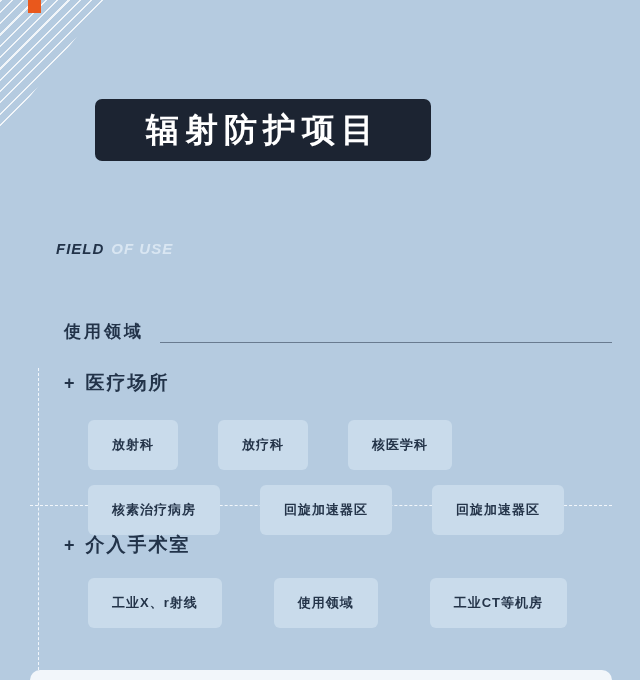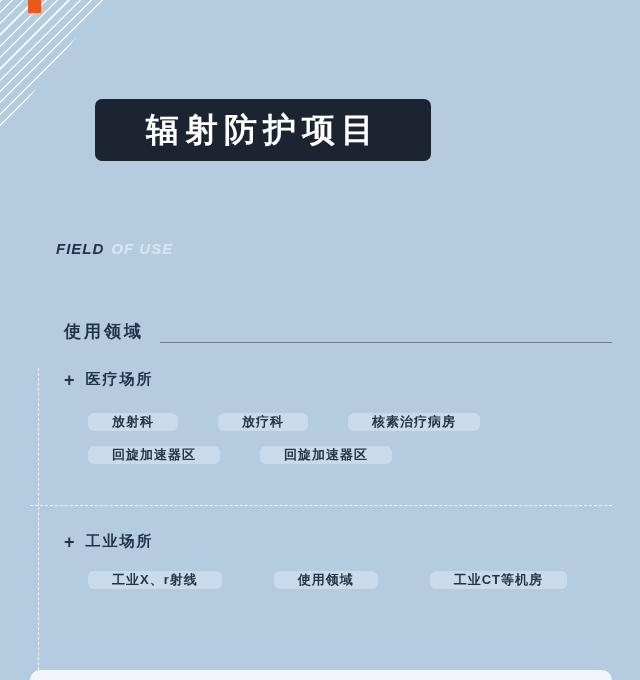--- a/index.html
+++ b/index.html
@@ -78,37 +78,37 @@
   .group { position: absolute; left: 64px; right: 28px; }
   .group-medical    { top: 370px; }
   .group-industrial { top: 532px; }
 
   .group-header {
     display: flex; align-items: center; gap: 11px;
     color: #223349;
   }
   .plus { font-size: 18px; font-weight: 800; line-height: 1; }
   .group-label {
-    font-size: 15px; font-weight: 700; letter-spacing: 2px;
+    font-size: 19px; font-weight: 700; letter-spacing: 2px;
   }
 
   .tags {
     margin: 24px 0 0 24px;
     width: 524px;
     display: flex; flex-wrap: wrap;
     column-gap: 40px; row-gap: 15px;
   }
   .group-industrial .tags { column-gap: 52px; margin-top: 20px; }
 
   .tag {
     background: #c9dbeb;
     color: #243449;
     font-size: 13px; font-weight: 700;
     letter-spacing: 1px;
-    padding: 0 24px;
+    padding: 16px 24px;
     border-radius: 6px;
     white-space: nowrap;
     text-align: center;
   }
 
   
   .bottom-bar {
     position: absolute; left: 30px; right: 28px; bottom: 0;
     height: 10px;
     background: #f2f6fa;
@@ -138,30 +138,31 @@
 <div class="dashed-h"></div>
 
 <div class="group group-medical">
   <div class="group-header">
     <span class="plus">+</span>
     <span class="group-label">医疗场所</span>
   </div>
   <div class="tags">
     <span class="tag">放射科</span>
     <span class="tag">放疗科</span>
+    <span class="tag">核医学科</span>
     <span class="tag">核素治疗病房</span>
     <span class="tag">回旋加速器区</span>
     <span class="tag">回旋加速器区</span>
   </div>
 </div>
 
 <div class="group group-industrial">
   <div class="group-header">
     <span class="plus">+</span>
-    <span class="group-label">工业场所</span>
+    <span class="group-label">介入手术室</span>
   </div>
   <div class="tags">
     <span class="tag">工业X、r射线</span>
     <span class="tag">使用领域</span>
     <span class="tag">工业CT等机房</span>
   </div>
 </div>
 
 <div class="bottom-bar"></div>
 

